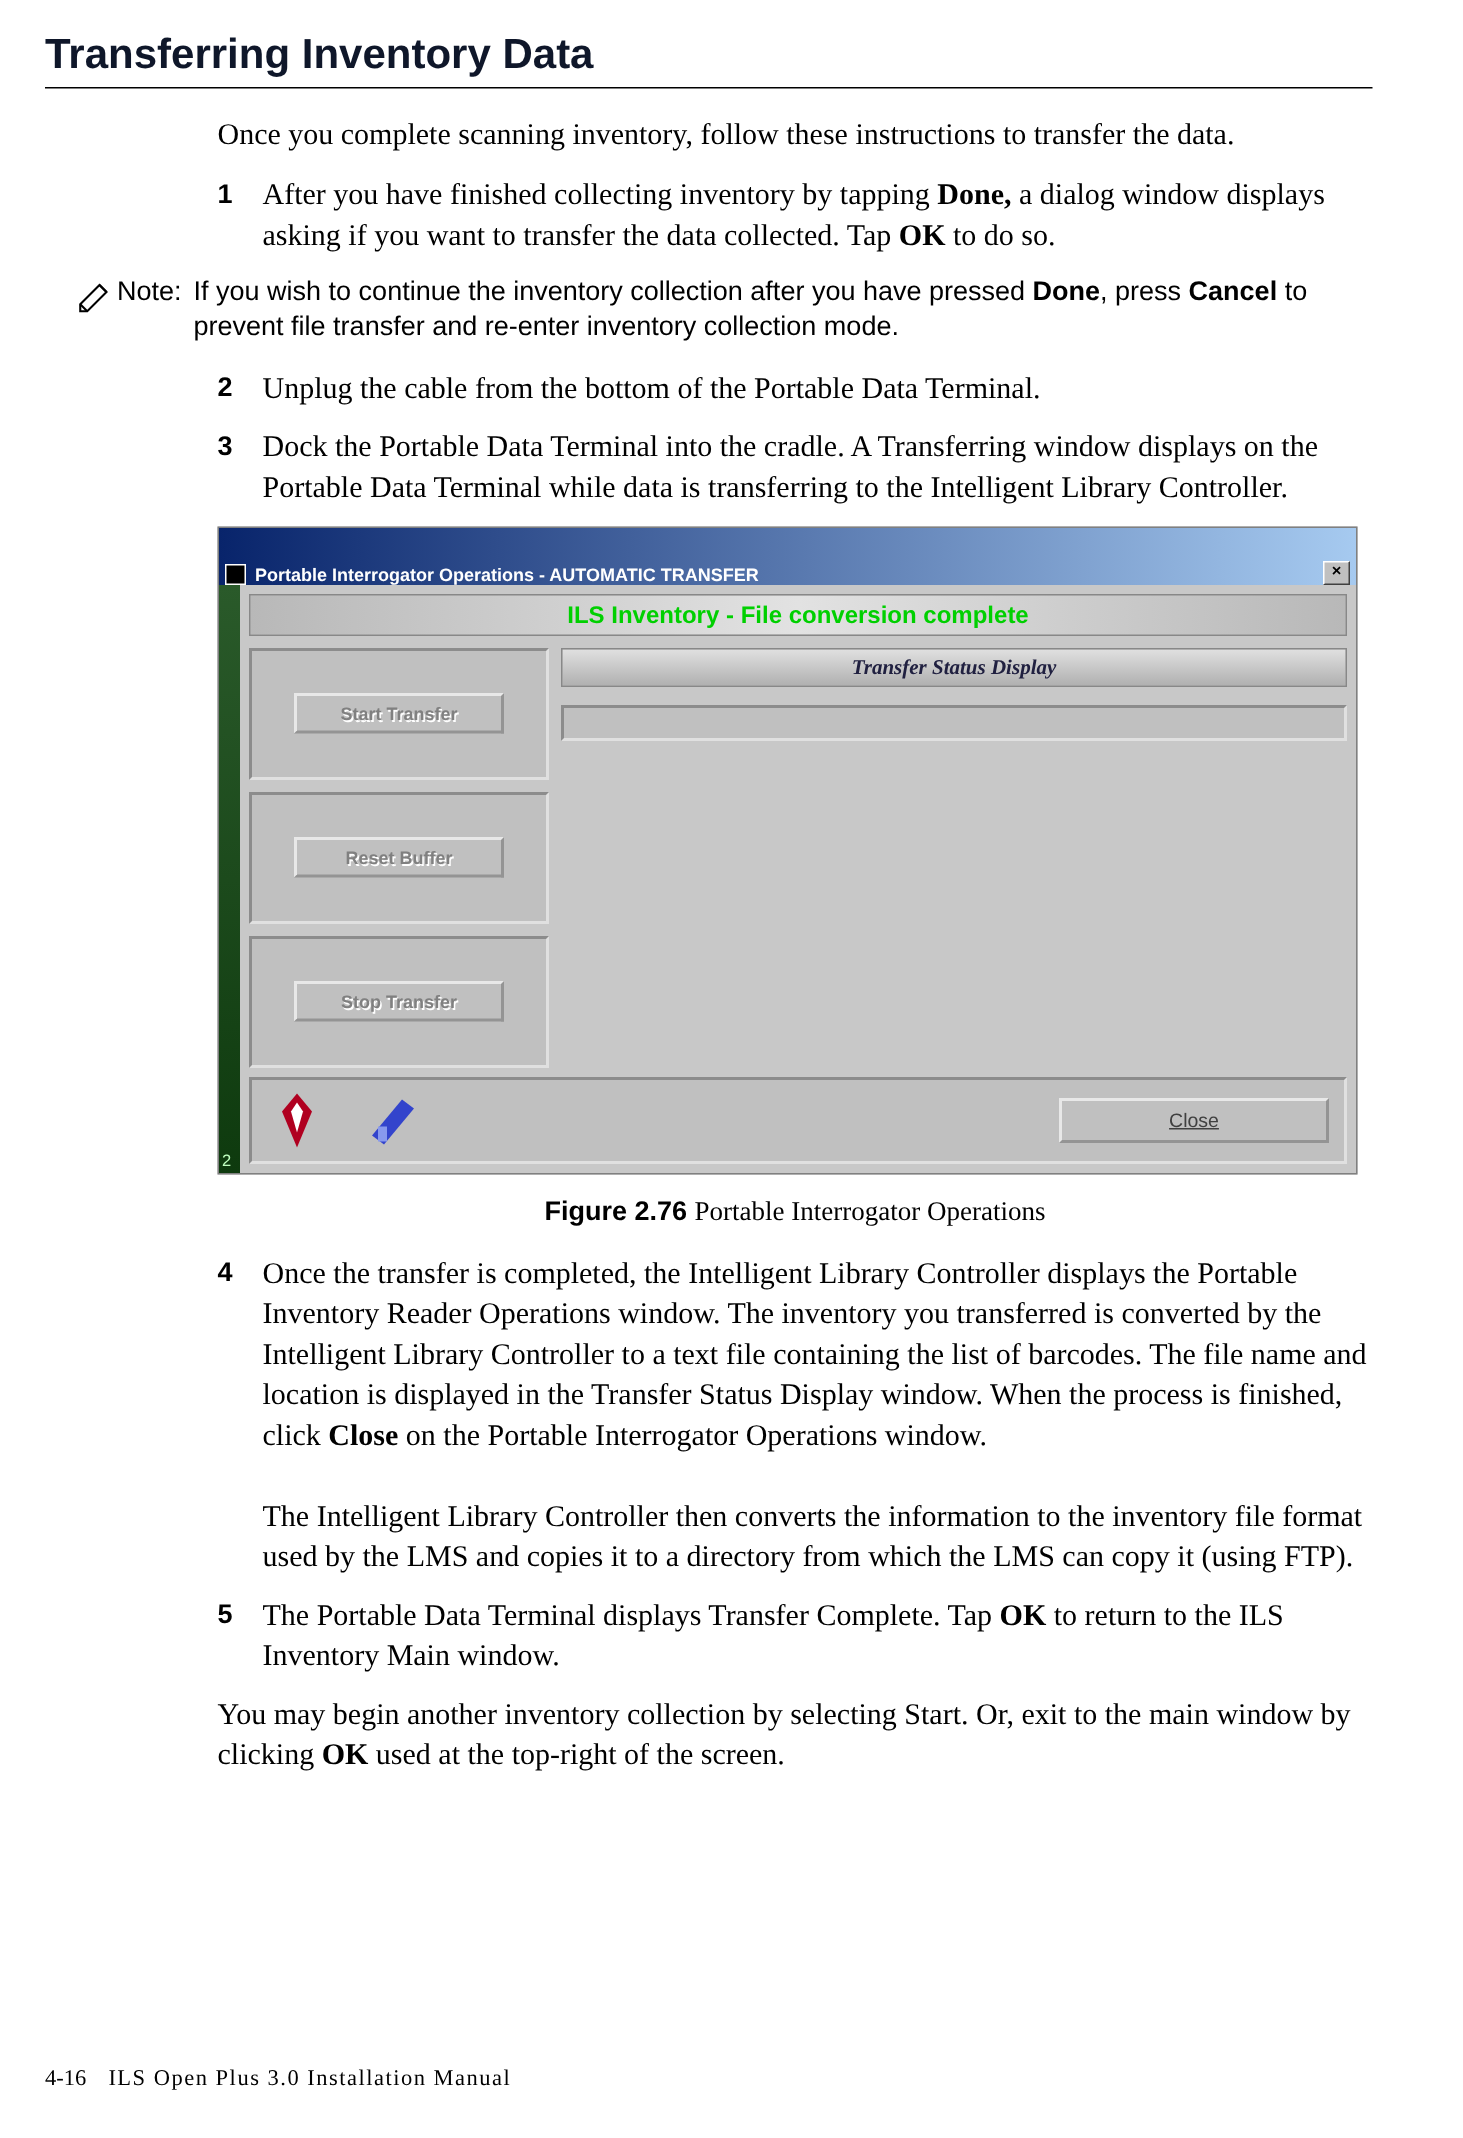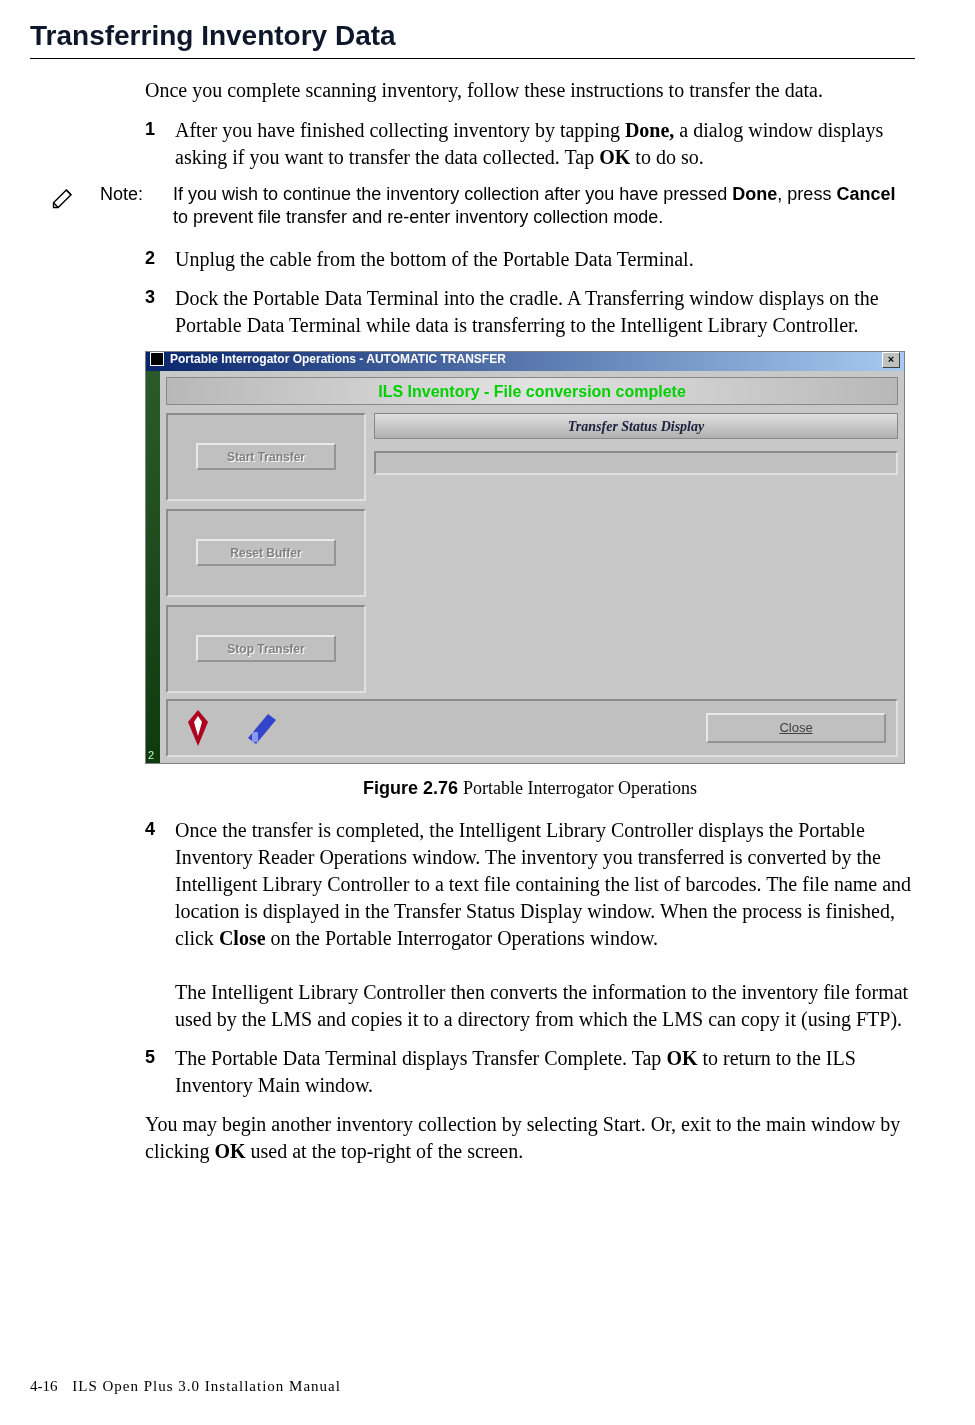--- a/index.html
+++ b/index.html
@@ -41,21 +41,21 @@
     font-size: 18px;
     min-width: 18px;
     flex-shrink: 0;
   }
   .step-body { flex: 1; }
   .bold { font-weight: bold; }
   .sans-bold { font-family: Arial, Helvetica, sans-serif; font-weight: bold; }
   .note-row {
     display: flex;
     align-items: flex-start;
-    gap: 22px;
+    gap: 0;
     margin: 4px 0 16px 20px;
     font-family: Arial, Helvetica, sans-serif;
     font-size: 18px;
     line-height: 1.3;
   }
   .note-icon {
     width: 28px;
     height: 28px;
     flex-shrink: 0;
   }
@@ -67,22 +67,22 @@
   
   .app-window {
     width: 760px;
     border: 1px solid #808080;
     background: #c0c0c0;
     font-family: Tahoma, Arial, sans-serif;
     margin-bottom: 14px;
   }
   .titlebar {
     display: flex;
-    align-items: flex-start;
-    height: 19px;
+    align-items: flex-end;
+    height: 38px;
     background: linear-gradient(to right, #08246b, #a6caf0);
     color: #fff;
     font-size: 12px;
     font-weight: bold;
     padding: 0 4px;
   }
   .tb-icon {
     width: 14px; height: 14px;
     background: #000;
     border: 1px solid #fff;

